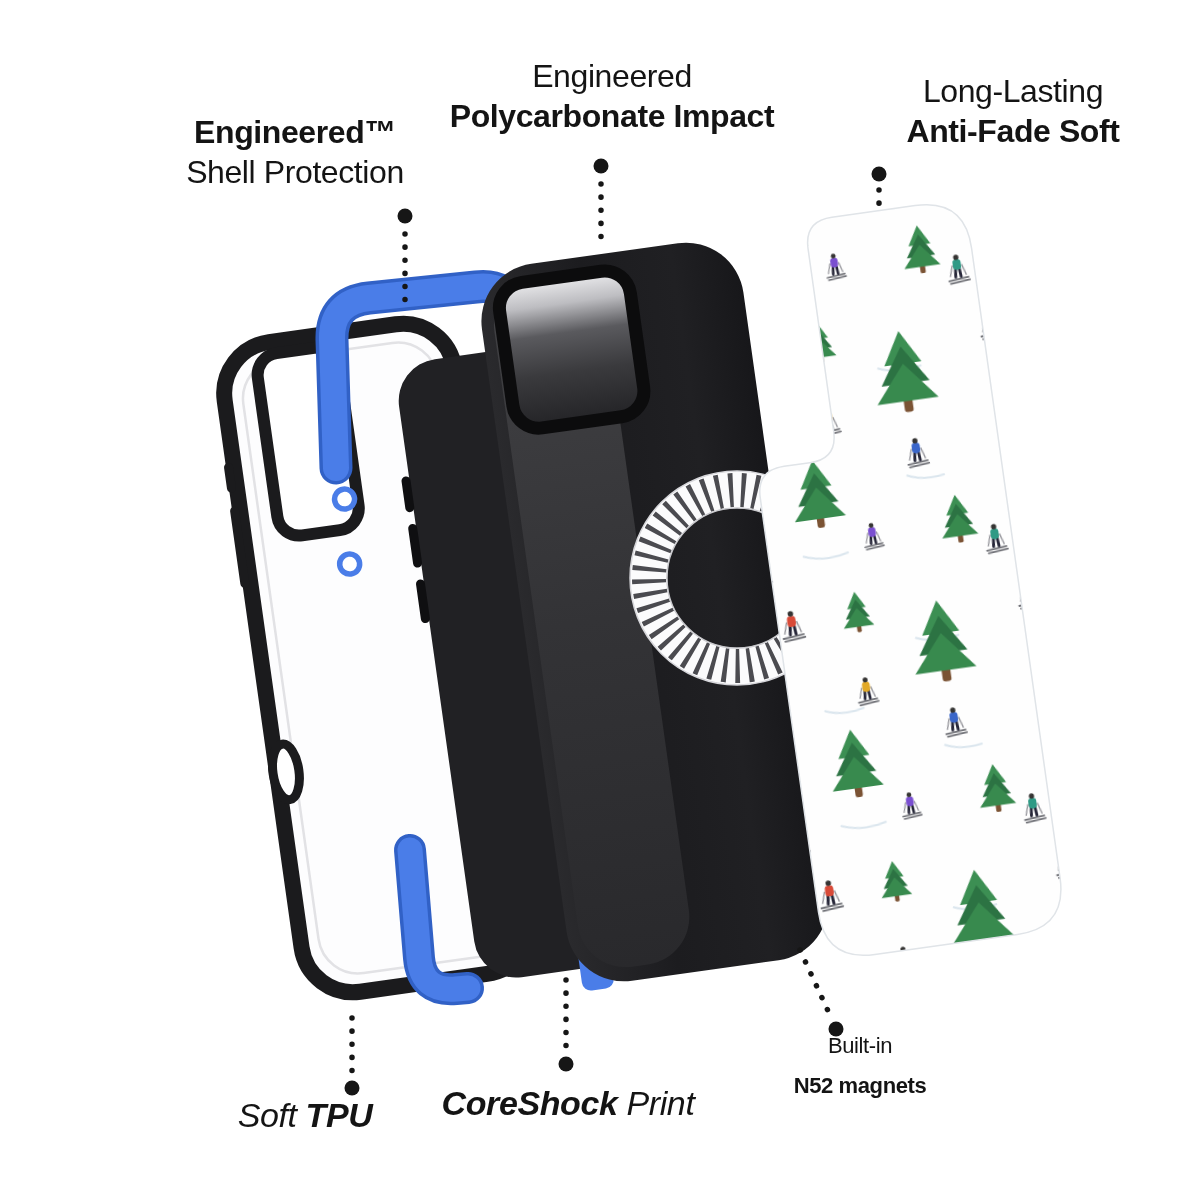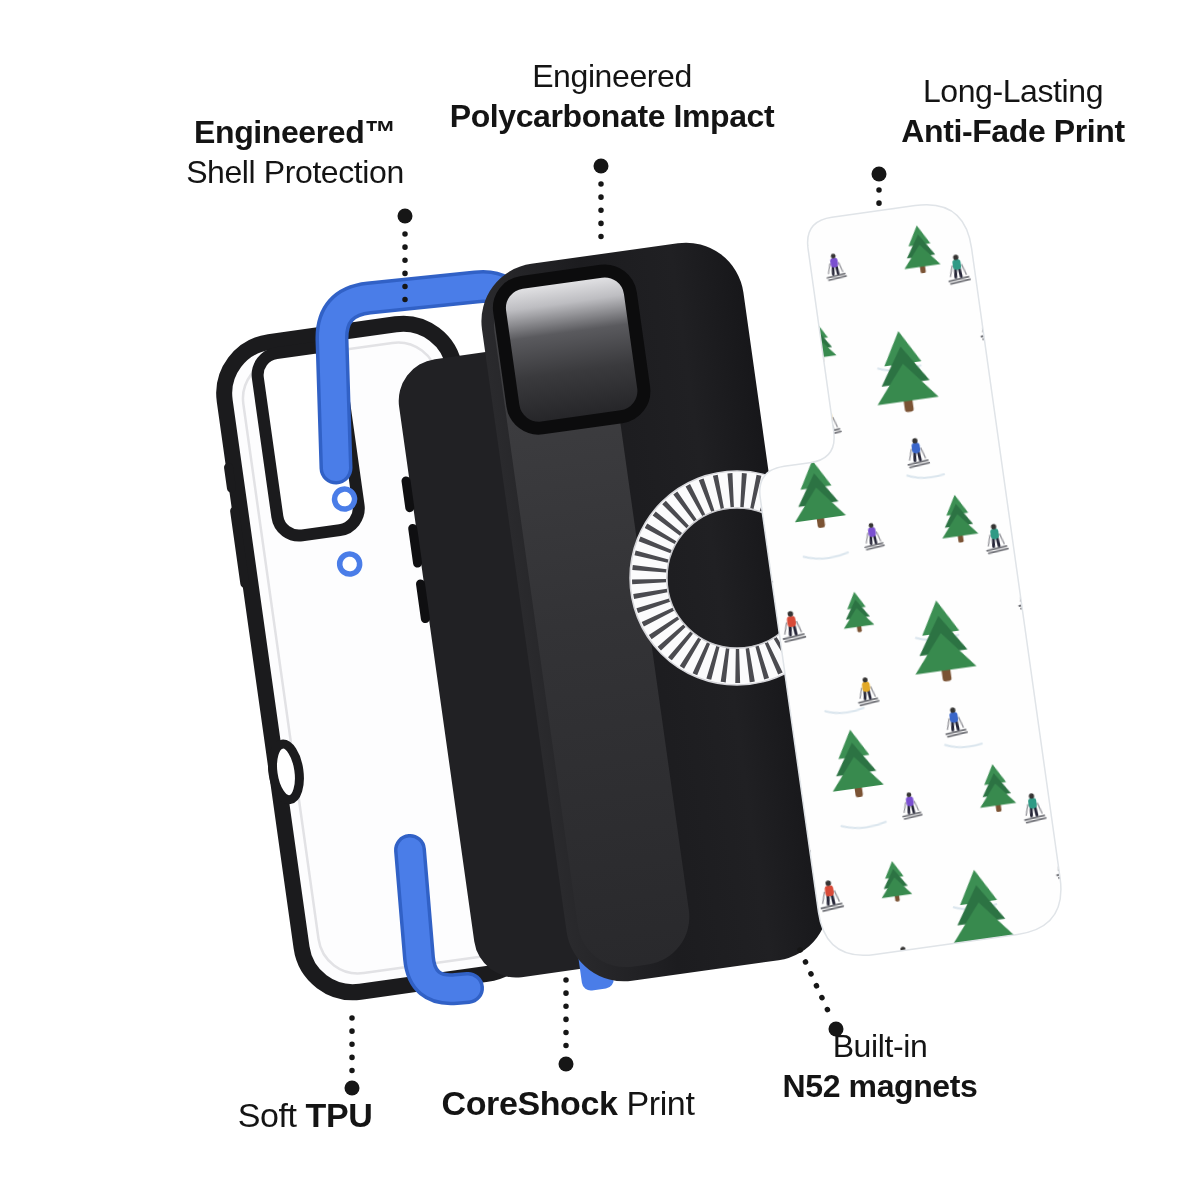--- a/index.html
+++ b/index.html
@@ -10,21 +10,21 @@
     color:var(--text,#141414);
   }
   #stage{position:absolute;inset:0;}
   svg{position:absolute;left:0;top:0;}
   .label{
     position:absolute;transform:translateX(-50%);
     text-align:center;font-size:32px;line-height:40px;
     letter-spacing:-0.4px;white-space:nowrap;color:var(--text,#141414);
   }
   .label .b{font-weight:700;}
-  .label.lg{font-size:34px;line-height:42px;}
+  .label.lg{font-size:34px;line-height:42px;font-style:italic;}
   
   .case-stroke{stroke:var(--case-black,#1b1b1d);}
   .case-fill{fill:var(--case-black,#1b1b1d);}
   .blue-f{fill:var(--accent-blue,#4a7de8);}
   .blue-s{stroke:var(--accent-blue,#4a7de8);}
   .blue-sd{stroke:var(--accent-blue-dark,#3161c6);}
   .leader{stroke:var(--dot-black,#161616);}
   .dot{fill:var(--dot-black,#161616);}
 </style>
 </head>
@@ -167,29 +167,29 @@
   <div><span>Shell Protection</span></div>
 </div>
 
 <div class="label" style="left:612px;top:56px;">
   <div><span>Engineered</span></div>
   <div><span class="b">Polycarbonate Impact</span></div>
 </div>
 
 <div class="label" style="left:985px;top:71px;margin-left:28px;">
   <div><span>Long-Lasting</span></div>
-  <div><span class="b">Anti-Fade Print</span></div>
+  <div><span class="b">Anti-Fade Soft</span></div>
 </div>
 
 <div class="label lg" style="left:305px;top:1094px;">
   <span>Soft</span>&nbsp;<span class="b">TPU</span>
 </div>
 
 <div class="label lg" style="left:568px;top:1082px;">
   <span class="b">CoreShock</span>&nbsp;<span>Print</span>
 </div>
 
-<div class="label" style="left:880px;top:1026px;font-size:32px;">
+<div class="label" style="left:860px;top:1026px;font-size:22px;">
   <div><span>Built-in</span></div>
   <div><span class="b">N52 magnets</span></div>
 </div>
 
 </div>
 
 </body></html>

